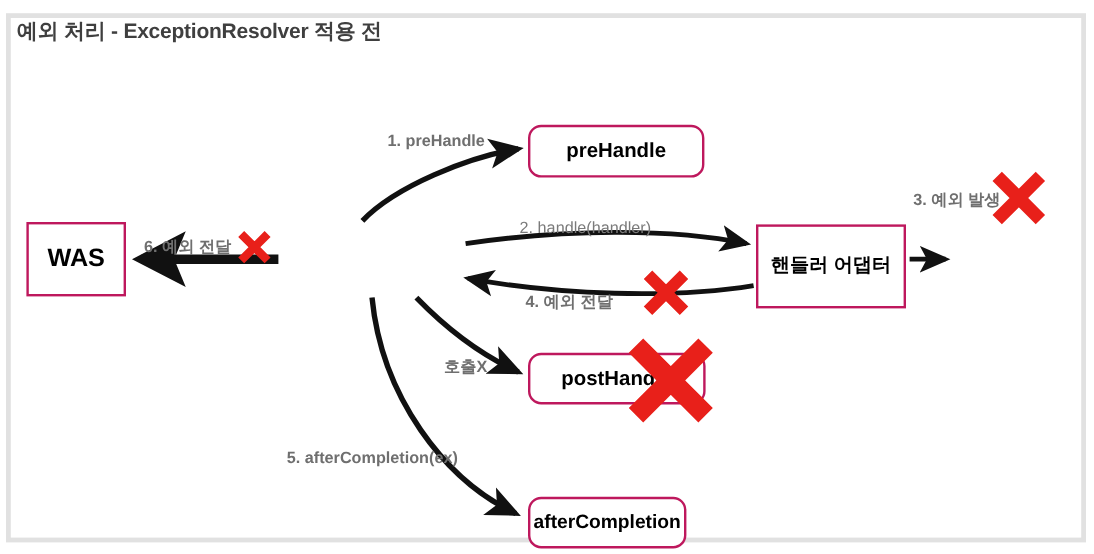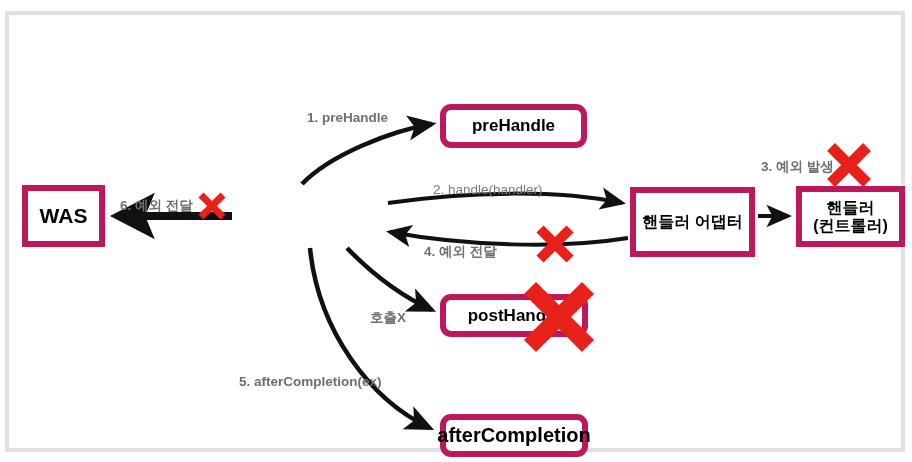--- a/index.html
+++ b/index.html
@@ -44,21 +44,21 @@
     position: absolute;
     left: 0;
     top: 0;
     width: 912px;
     height: 462px;
   }
   .node-box {
     position: absolute;
     box-sizing: border-box;
     background: #ffffff;
-    border: 6px solid #be185d;
+    border: 2px solid #be185d;
     display: flex;
     align-items: center;
     justify-content: center;
     text-align: center;
     color: #000000;
     font-weight: bold;
     line-height: 1.12;
   }
   .node-box.rounded {
     border-radius: 11px;
@@ -83,20 +83,21 @@
     pointer-events: none;
   }
 </style>
 </head>
 <body>
 
 <div id="page">
 
   <div id="slide-frame"></div>
 
+  <div id="title">예외 처리 - ExceptionResolver 적용 전</div>
 
   <svg id="diagram" viewBox="0 0 912 462" xmlns="http://www.w3.org/2000/svg">
     <defs>
       <marker id="arrowhead" markerWidth="7" markerHeight="7" refX="5.4" refY="3" orient="auto" markerUnits="strokeWidth">
         <path d="M0,0.2 L6.4,3 L0,5.8 L1.5,3 Z" fill="#111111"></path>
       </marker>
       <marker id="arrowhead-thick" markerWidth="6" markerHeight="6" refX="4.6" refY="3" orient="auto" markerUnits="strokeWidth">
         <path d="M0,0.1 L5.6,3 L0,5.9 L1.2,3 Z" fill="#111111"></path>
       </marker>
     </defs>
@@ -122,40 +123,36 @@
 
 
   <div class="node-box rounded" style="left:440px; top:104px; width:147px; height:44px; font-size:17px;">
     <span class="node-label">preHandle</span>
   </div>
 
   <div class="node-box rounded" style="left:440px; top:294px; width:148px; height:43px; font-size:17px;">
     <span class="node-label">postHandle</span>
   </div>
 
-  <div class="node-box rounded" style="left:440px; top:414px; width:148px; height:43px; font-size:20px;justify-content:center;">
+  <div class="node-box rounded" style="left:440px; top:414px; width:132px; height:43px; font-size:16px;justify-content:center;">
     <span class="node-label">afterCompletion</span>
   </div>
 
   <div class="node-box" style="left:630px; top:187px; width:125px; height:70px; font-size:16px;">
     <span class="node-label">핸들러 어댑터</span>
   </div>
 
-  <div class="node-box" style="left:796px; top:186px; width:109px; height:61px; font-size:16px;">
-    <span class="node-label">핸들러
-(컨트롤러)</span>
-  </div>
 
-  <div class="edge-label" style="left:307px; top:110px;">1. preHandle</div>
+  <div class="edge-label" style="left:323px; top:110px;">1. preHandle</div>
   <div class="edge-label thin" style="left:433px; top:182px;">2. handle(handler)</div>
   <div class="edge-label" style="left:732px; top:158px;margin-left:29px;">3. 예외 발생</div>
-  <div class="edge-label" style="left:424px; top:243px;">4. 예외 전달</div>
+  <div class="edge-label" style="left:438px; top:243px;">4. 예외 전달</div>
   <div class="edge-label" style="left:205px; top:374px;margin-left:34px;">5. afterCompletion(ex)</div>
   <div class="edge-label" style="left:120px; top:197px;">6. 예외 전달</div>
-  <div class="edge-label" style="left:370px; top:309px;">호출X</div>
+  <div class="edge-label" style="left:370px; top:297px;">호출X</div>
 
   <svg class="xmark" style="left:198px; top:192px;" width="28" height="28" viewBox="0 0 28 28">
     <path d="M3,3 L25,25 M25,3 L3,25" stroke="#e8201a" stroke-width="7" stroke-linecap="butt"></path>
   </svg>
 
   <svg class="xmark" style="left:826px; top:142px;" width="46" height="46" viewBox="0 0 46 46">
     <path d="M5,5 L41,41 M41,5 L5,41" stroke="#e8201a" stroke-width="11" stroke-linecap="butt"></path>
   </svg>
 
   <svg class="xmark" style="left:535px; top:224px;" width="40" height="40" viewBox="0 0 40 40">

